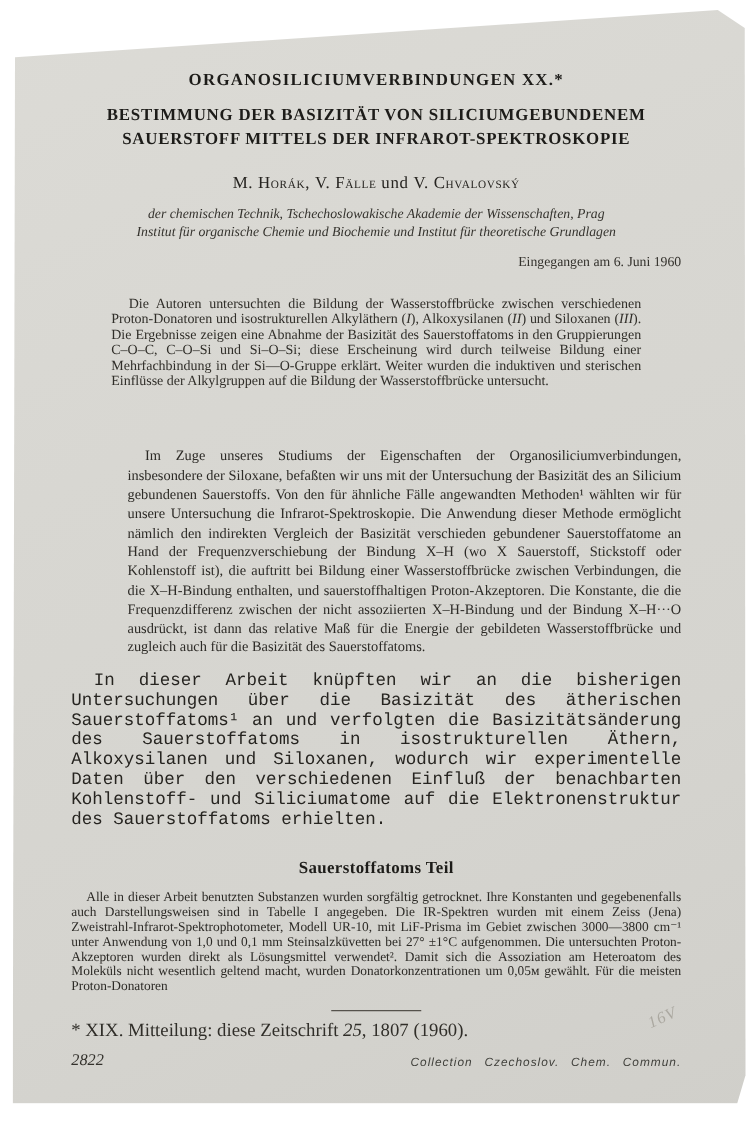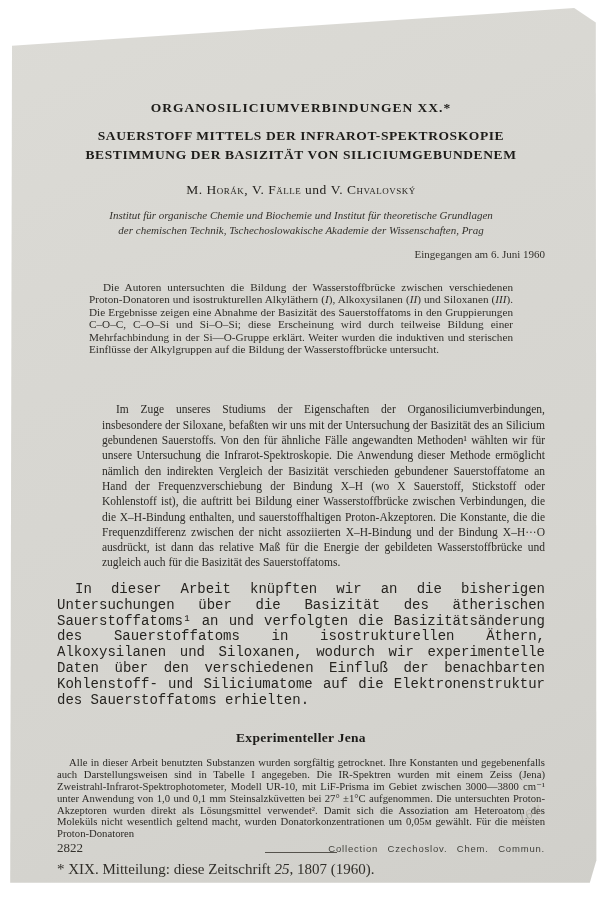--- a/index.html
+++ b/index.html
@@ -14,21 +14,21 @@
   .page{
     position:absolute;inset:0;
     background:linear-gradient(155deg,#dcdbd6 0%,#d8d7d2 35%,#d5d4cf 70%,#d0cfca 100%);
     clip-path:polygon(2% 5.1%, 95.7% 0.9%, 99.3% 2.5%, 99.4% 95.9%, 98.3% 98.4%, 1.7% 98.4%);
     color:#2c2a26;
   }
   .content{
     position:absolute;left:57px;right:55px;top:0;
   }
   
-  .hdr{padding-top:100px;text-align:center;}
+  .hdr{padding-top:56px;text-align:center;}
   .series-title{
     font-size:13.5px;font-weight:bold;color:#1d1c19;
     letter-spacing:1px;margin:0 0 10px 0;
   }
   .paper-title{
     font-size:13.5px;font-weight:bold;color:#1d1c19;
     letter-spacing:.6px;line-height:19px;margin:0;
   }
   .authors{
     margin-top:18px;font-size:13.5px;letter-spacing:.5px;color:#262420;
@@ -57,21 +57,21 @@
   }
   .exp{margin-top:11px;font-size:10.7px;line-height:11.9px;text-indent:12px;}
   
   .footnote-rule{
     margin-top:12px;width:72px;border:0;border-top:1px solid #55524c;height:0;
   }
   .footnote{margin-top:5px;font-size:15px;color:#302e29;}
   
   .footer{
     position:absolute;left:57px;right:55px;top:840px;
-    display:flex;justify-content:space-between;align-items:center;
+    display:flex;justify-content:space-between;align-items:flex-end;font-style:italic;
   }
   .page-number{font-size:13px;color:#33312c;}
   .journal-line{
     font-family:"Liberation Sans","DejaVu Sans",sans-serif;
     font-size:9.5px;letter-spacing:.8px;word-spacing:6px;color:#42423d;
   }
   
   .speck{
     position:absolute;left:166px;top:22px;width:3px;height:3px;
     border-radius:50%;background:#4a4a46;opacity:.8;
@@ -86,37 +86,37 @@
 <body>
 
 <div class="page">
   <div class="speck"></div>
 
   <div class="content">
 
     <header class="hdr">
       <div class="series-title">ORGANOSILICIUMVERBINDUNGEN XX.*</div>
       <div class="paper-title">
+        <div>BESTIMMUNG DER BASIZITÄT VON SILICIUMGEBUNDENEM</div>
         <div>SAUERSTOFF MITTELS DER INFRAROT-SPEKTROSKOPIE</div>
-        <div>BESTIMMUNG DER BASIZITÄT VON SILICIUMGEBUNDENEM</div>
       </div>
       <div class="authors"><span class="seg-sc">M. Horák</span><span>, </span><span class="seg-sc">V. Fälle</span><span> und </span><span class="seg-sc">V. Chvalovský</span></div>
       <div class="affiliation">
+        <div>der chemischen Technik, Tschechoslowakische Akademie der Wissenschaften, Prag</div>
         <div>Institut für organische Chemie und Biochemie und Institut für theoretische Grundlagen</div>
-        <div>der chemischen Technik, Tschechoslowakische Akademie der Wissenschaften, Prag</div>
       </div>
       <div class="received">Eingegangen am 6. Juni 1960</div>
     </header>
 
     <div class="abstract"><span>Die Autoren untersuchten die Bildung der Wasserstoffbrücke zwischen verschiedenen Proton-Donatoren und isostrukturellen Alkyläthern (</span><span class="seg-i">I</span><span>), Alkoxysilanen (</span><span class="seg-i">II</span><span>) und Siloxanen (</span><span class="seg-i">III</span><span>). Die Ergebnisse zeigen eine Abnahme der Basizität des Sauerstoffatoms in den Gruppierungen C–O–C, C–O–Si und Si–O–Si; diese Erscheinung wird durch teilweise Bildung einer Mehrfachbindung in der Si—O-Gruppe erklärt. Weiter wurden die induktiven und sterischen Einflüsse der Alkylgruppen auf die Bildung der Wasserstoffbrücke untersucht.</span></div>
 
     <div class="para p1">Im Zuge unseres Studiums der Eigenschaften der Organosiliciumverbindungen, insbesondere der Siloxane, befaßten wir uns mit der Untersuchung der Basizität des an Silicium gebundenen Sauerstoffs. Von den für ähnliche Fälle angewandten Methoden¹ wählten wir für unsere Untersuchung die Infrarot-Spektroskopie. Die Anwendung dieser Methode ermöglicht nämlich den indirekten Vergleich der Basizität verschieden gebundener Sauerstoffatome an Hand der Frequenzverschiebung der Bindung X–H (wo X Sauerstoff, Stickstoff oder Kohlenstoff ist), die auftritt bei Bildung einer Wasserstoffbrücke zwischen Verbindungen, die die X–H-Bindung enthalten, und sauerstoffhaltigen Proton-Akzeptoren. Die Konstante, die die Frequenzdifferenz zwischen der nicht assoziierten X–H-Bindung und der Bindung X–H···O ausdrückt, ist dann das relative Maß für die Energie der gebildeten Wasserstoffbrücke und zugleich auch für die Basizität des Sauerstoffatoms.</div>
     <div class="para p2">In dieser Arbeit knüpften wir an die bisherigen Untersuchungen über die Basizität des ätherischen Sauerstoffatoms¹ an und verfolgten die Basizitätsänderung des Sauerstoffatoms in isostrukturellen Äthern, Alkoxysilanen und Siloxanen, wodurch wir experimentelle Daten über den verschiedenen Einfluß der benachbarten Kohlenstoff- und Siliciumatome auf die Elektronenstruktur des Sauerstoffatoms erhielten.</div>
 
-    <h3 class="exp-heading">Experimenteller Jena</h3>
+    <h3 class="exp-heading">Sauerstoffatoms Teil</h3>
     <div class="para exp">Alle in dieser Arbeit benutzten Substanzen wurden sorgfältig getrocknet. Ihre Konstanten und gegebenenfalls auch Darstellungsweisen sind in Tabelle I angegeben. Die IR-Spektren wurden mit einem Zeiss (Jena) Zweistrahl-Infrarot-Spektrophotometer, Modell UR-10, mit LiF-Prisma im Gebiet zwischen 3000—3800 cm⁻¹ unter Anwendung von 1,0 und 0,1 mm Steinsalzküvetten bei 27° ±1°C aufgenommen. Die untersuchten Proton-Akzeptoren wurden direkt als Lösungsmittel verwendet². Damit sich die Assoziation am Heteroatom des Moleküls nicht wesentlich geltend macht, wurden Donatorkonzentrationen um 0,05м gewählt. Für die meisten Proton-Donatoren</div>
 
     <hr class="footnote-rule">
     <div class="footnote"><span>* XIX. Mitteilung: diese Zeitschrift </span><span class="seg-i">25</span><span>, 1807 (1960).</span></div>
   </div>
 
   <div class="footer">
     <span class="page-number">2822</span>
     <span class="journal-line">Collection Czechoslov. Chem. Commun.</span>
   </div>

